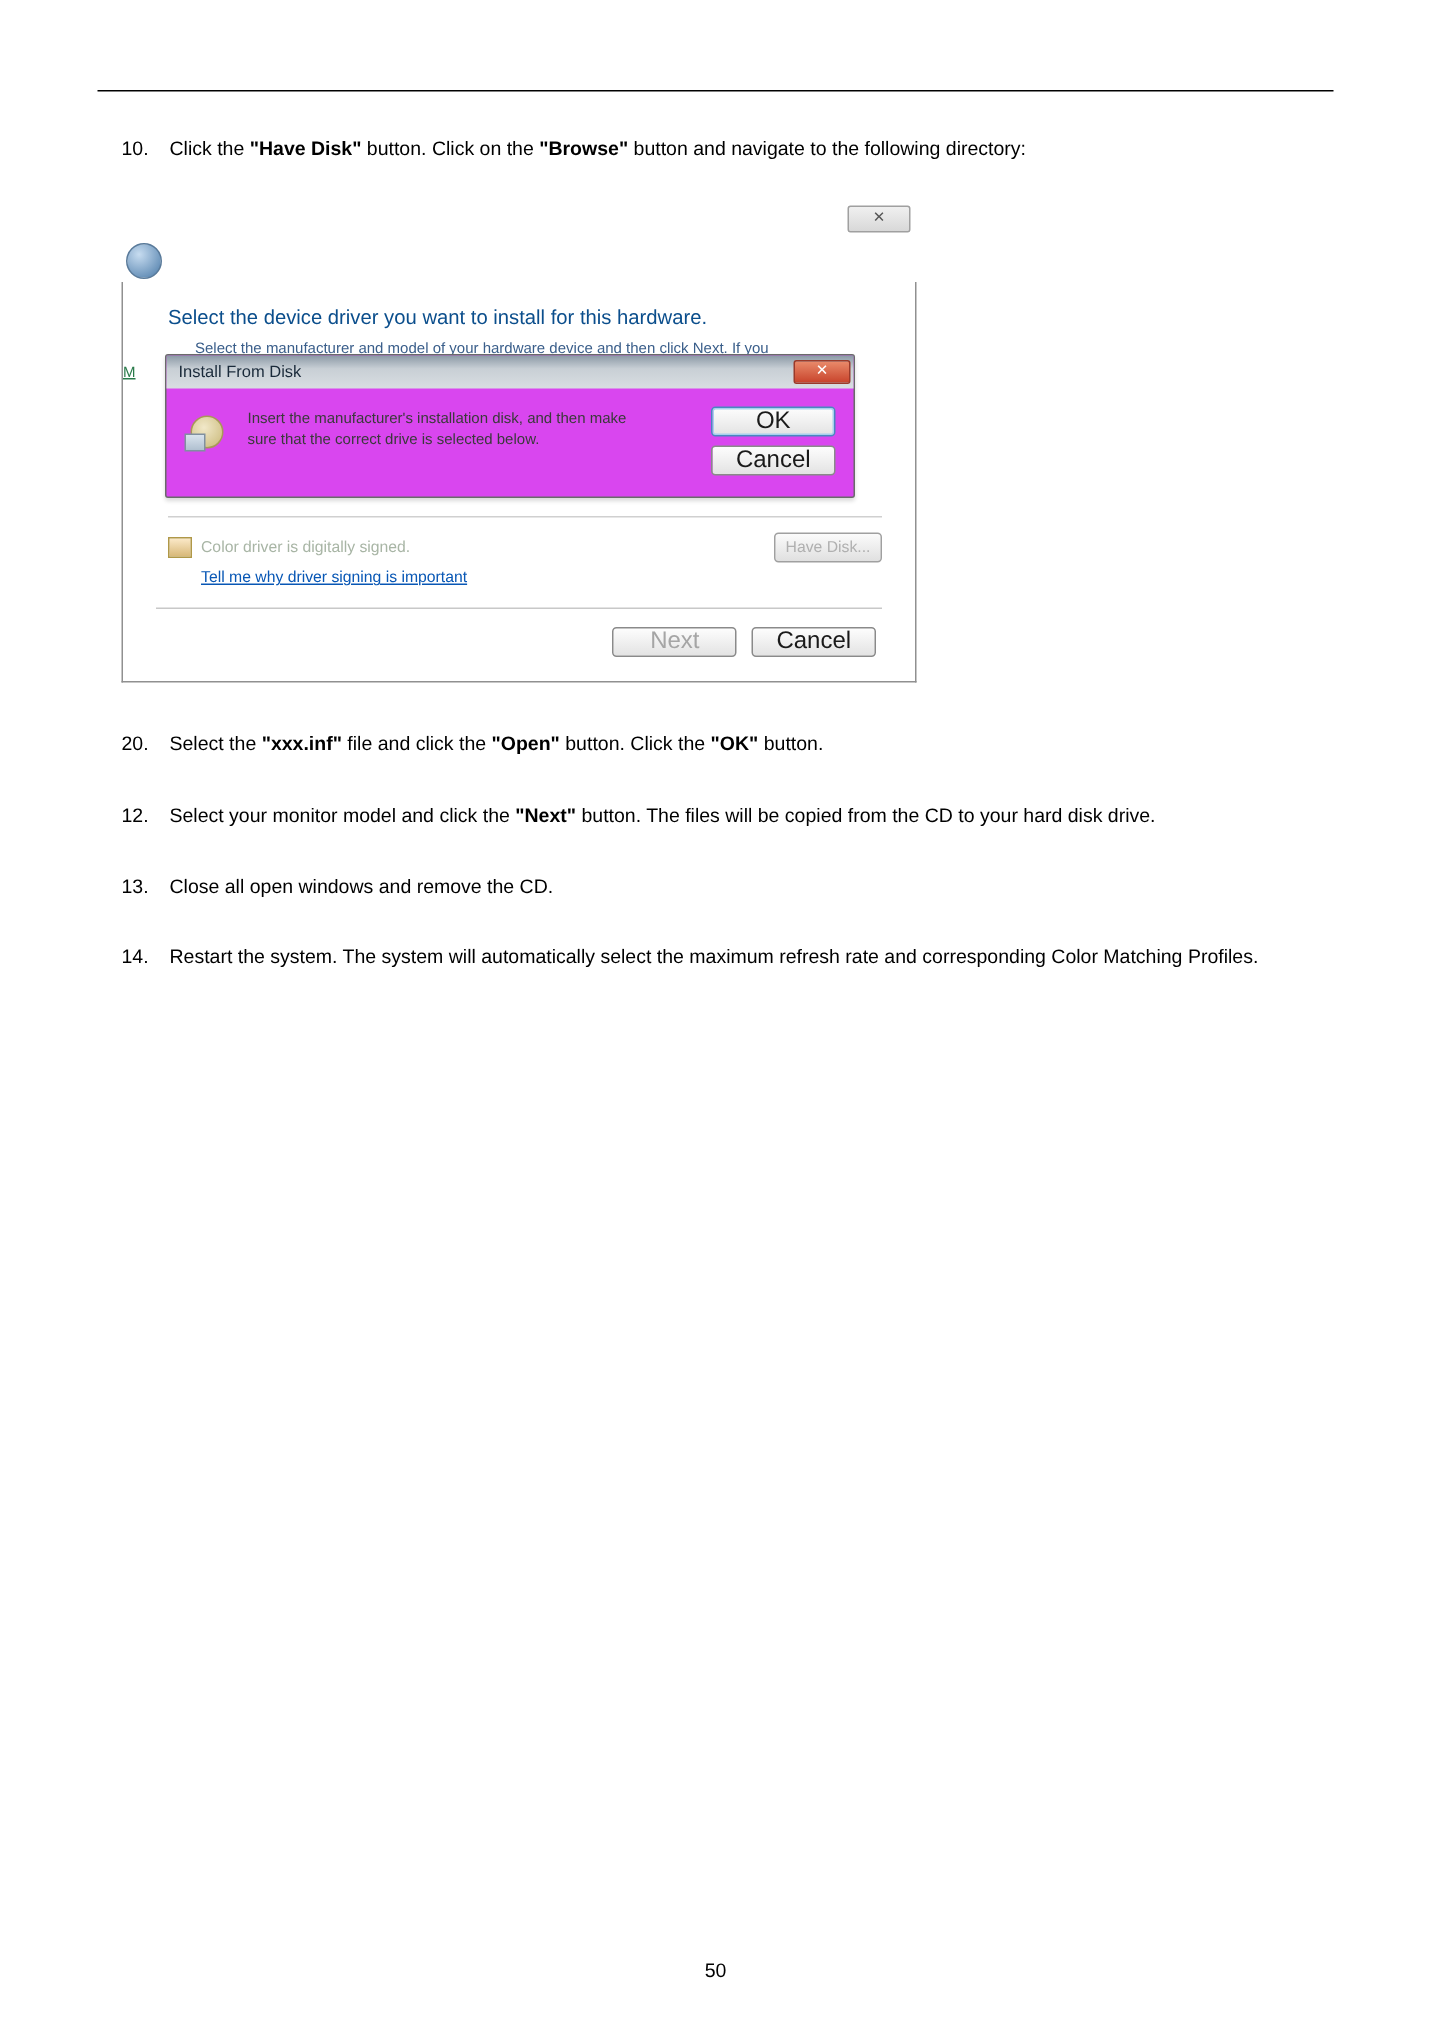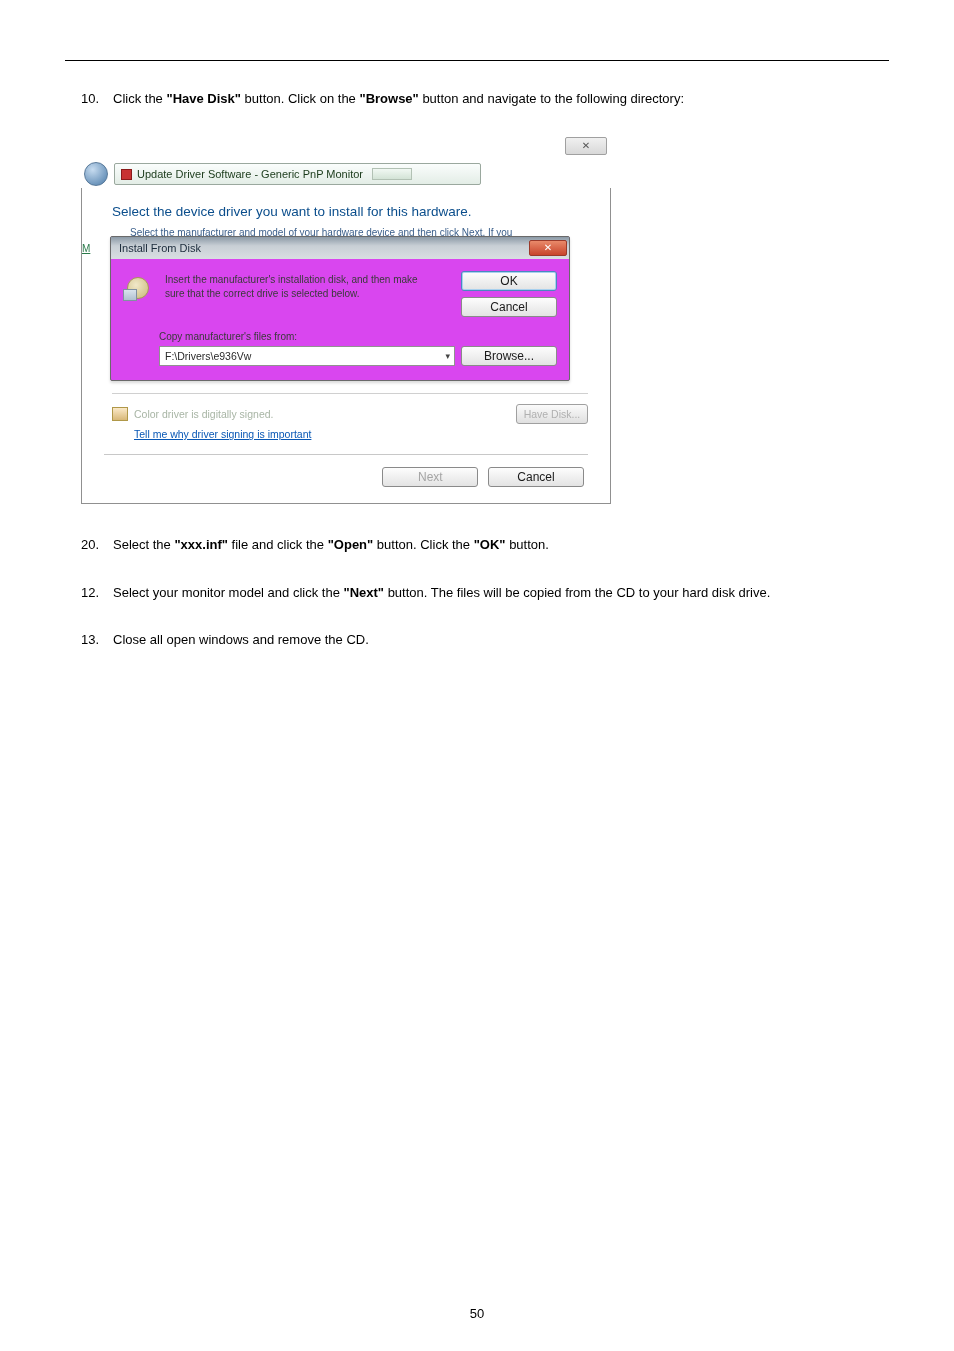--- a/index.html
+++ b/index.html
@@ -189,23 +189,23 @@
       flex: 1;
       padding-top: 2px;
     }
     .modal-buttons {
       display: flex;
       flex-direction: column;
       gap: 6px;
       flex-shrink: 0;
     }
     .win-btn {
-      width: 96px;
+      width: 83px;
       height: 20px;
-      font-size: 12px;
+      font-size: 16px;
       color: #1a1a1a;
       background: linear-gradient(#fdfdfd,#e3e3e3);
       border: 1px solid #8a8a8a;
       border-radius: 3px;
       text-align: center;
       line-height: 18px;
     }
     .win-btn.default {
       border: 1px solid #4a88c0;
       box-shadow: inset 0 0 0 1px #a8d0ee;
@@ -326,25 +326,20 @@
       </div>
     </div>
 
     <div class="screenshot-wrap">
       <div class="win-window">
         <div class="win-top-bar">
           <div class="win-close">✕</div>
         </div>
         <div class="breadcrumb">
           <div class="back-btn"></div>
-          <div class="crumb-bar">
-            <span class="crumb-icon"></span>
-            <span>Update Driver Software - Generic PnP Monitor</span>
-            <span class="progress-stub"></span>
-          </div>
         </div>
         <div class="win-body">
           <div class="main-heading">Select the device driver you want to install for this hardware.</div>
           <div class="truncated-text">Select the manufacturer and model of your hardware device and then click Next. If you</div>
 
           <div class="left-strip">
             <div class="strip-m">M</div>
           </div>
 
           <div class="modal">
@@ -359,30 +354,20 @@
               </div>
               <div class="modal-text">
                 <span>Insert the manufacturer's installation disk, and then make</span><br>
                 <span>sure that the correct drive is selected below.</span>
               </div>
               <div class="modal-buttons">
                 <div class="win-btn default">OK</div>
                 <div class="win-btn">Cancel</div>
               </div>
             </div>
-            <div class="copy-section">
-              <div class="copy-label">Copy manufacturer's files from:</div>
-              <div class="copy-row">
-                <div class="combo">
-                  <span>F:\Drivers\e936Vw</span>
-                  <span class="combo-arrow">▾</span>
-                </div>
-                <div class="win-btn">Browse...</div>
-              </div>
-            </div>
           </div>
 
           <div class="sig-row">
             <div class="sig-icon"></div>
             <div class="sig-text">Color driver is digitally signed.</div>
             <div class="have-disk-btn">Have Disk...</div>
           </div>
           <div class="link-row">
             <a href="#">Tell me why driver signing is important</a>
           </div>
@@ -410,17 +395,23 @@
       </div>
     </div>
 
     <div class="instruction-item">
       <div class="item-num">13.</div>
       <div class="item-body">
         <span>Close all open windows and remove the CD.</span>
       </div>
     </div>
 
+    <div class="instruction-item">
+      <div class="item-num">14.</div>
+      <div class="item-body">
+        <span>Restart the system. The system will automatically select the maximum refresh rate and corresponding Color Matching Profiles.</span>
+      </div>
+    </div>
 
   </div>
 </div>
 
 <div class="page-num">50</div>
 
 </body></html>

